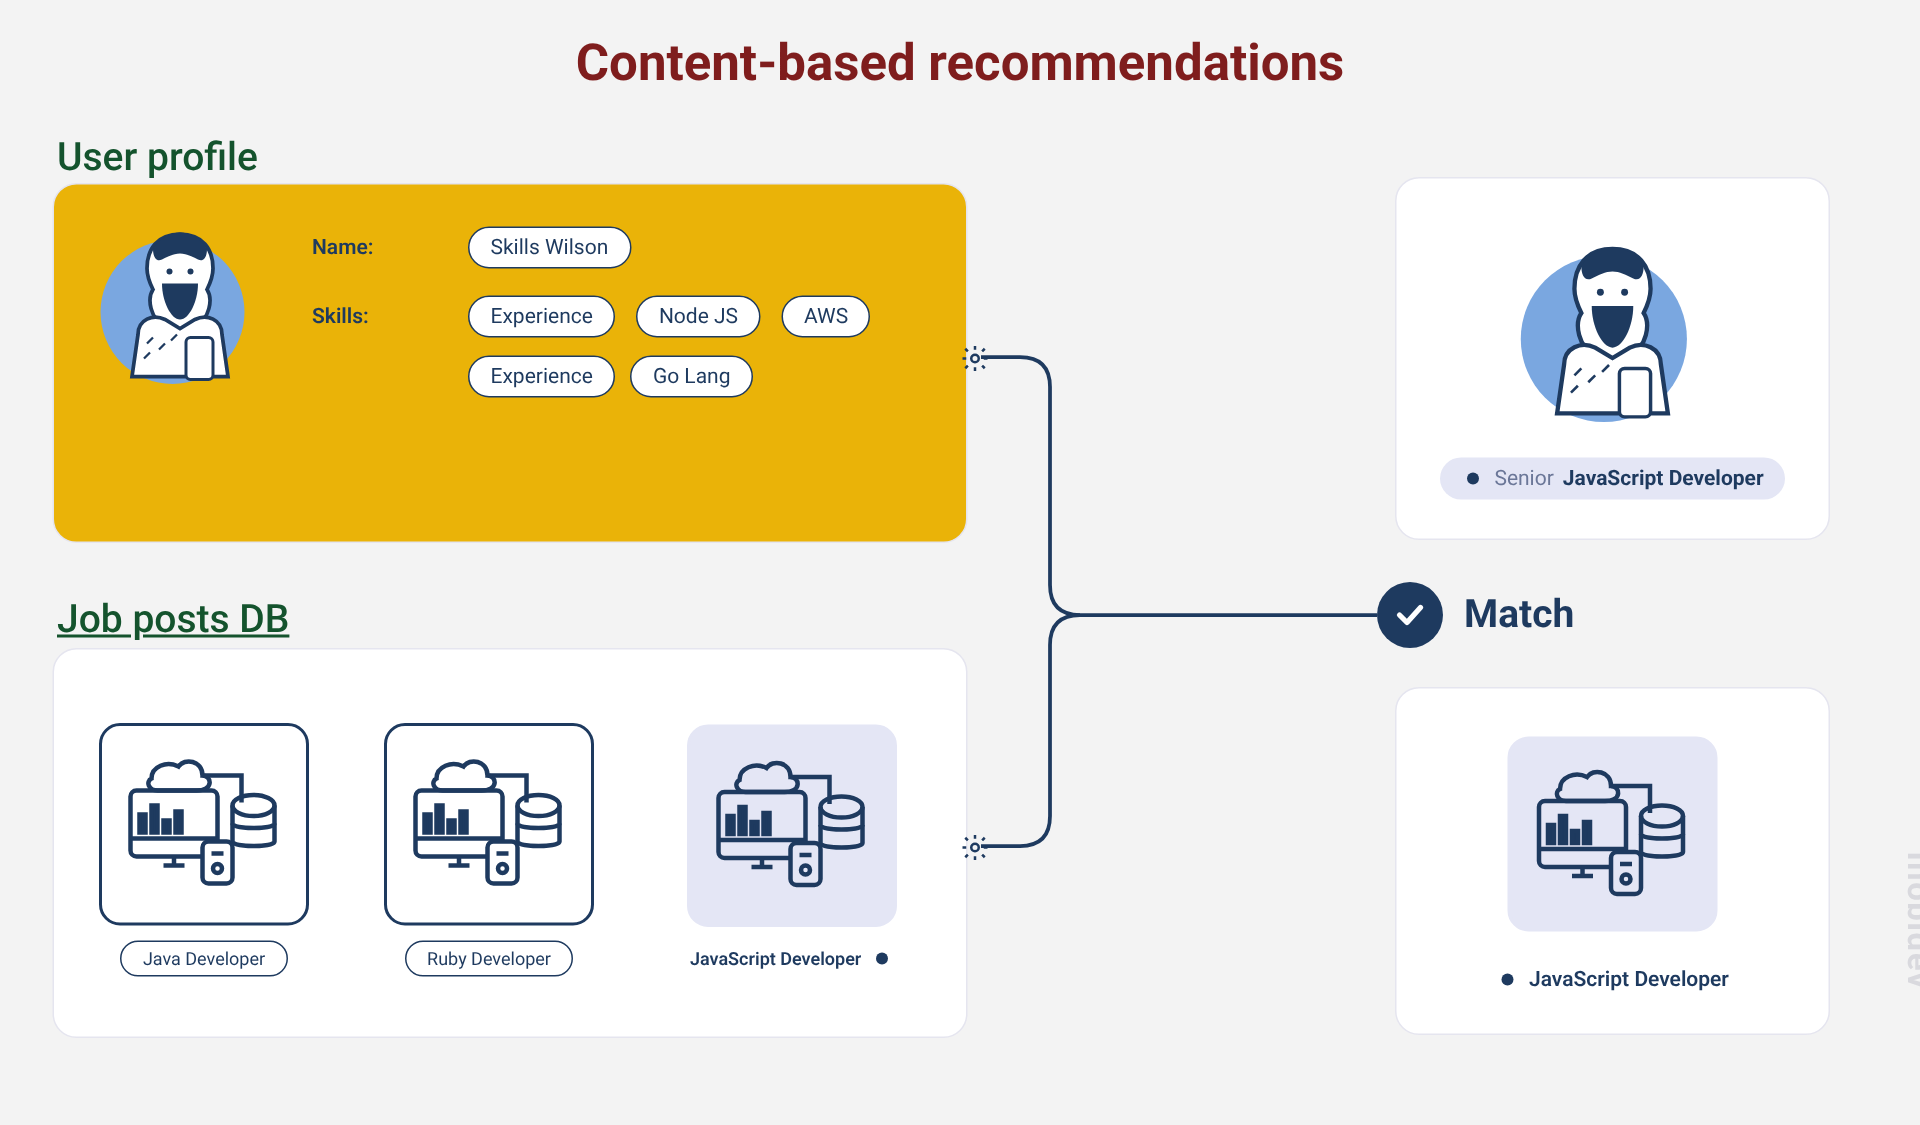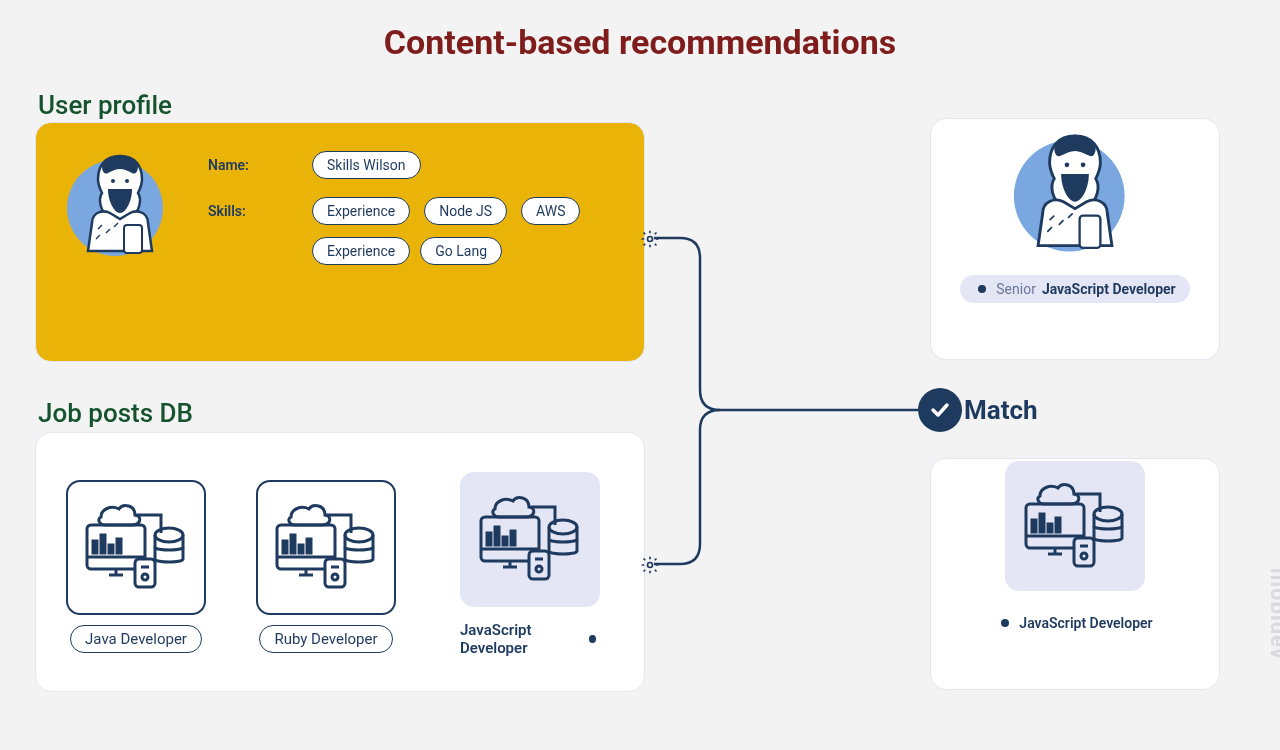--- a/index.html
+++ b/index.html
@@ -73,43 +73,43 @@
   .job-icon-box {
     width: 140px; height: 135px;
     border: 2px solid #1e3a5f;
     border-radius: 14px;
     background:#fff;
     display:flex; align-items:center; justify-content:center;
   }
   .job-icon-box.hl { background:#e4e6f5; border-color:#e4e6f5; }
   .job-label {
     border:1.5px solid #1e3a5f; border-radius:18px;
-    padding:4px 14px; font-size:15px;
+    padding:4px 14px; font-size:12px;
   }
   .job-label.hl { border:none; font-weight:600; display:flex; align-items:center; gap:6px;}
   
   .match-card {
     position:absolute;
     width: 290px;
     background:#fff; border:1px solid #e5e5ef; border-radius:16px;
     display:flex; flex-direction:column; align-items:center;
-    padding: 2px 16px 22px 16px;
+    padding: 32px 16px 22px 16px;
   }
   #match-user { left: 930px; top: 118px; height: 242px; }
   #match-job  { left: 930px; top: 458px; height: 232px; }
   .match-tag {
     background:#e4e6f5; border-radius:18px; padding:6px 14px;
     font-size:14px; display:flex; align-items:center; gap:6px;
   }
   .match-tag .senior { color:#6b7798; font-weight:400; }
   .match-tag .bold { font-weight:700; color:#1e3a5f;}
   
   .match-center {
     position:absolute; left: 918px; top: 388px;
-    display:flex; align-items:center; gap:2px;
+    display:flex; align-items:center; gap:14px;
   }
   .check-circle {
     width:44px; height:44px; border-radius:50%; background:#1e3a5f;
     display:flex; align-items:center; justify-content:center;
   }
   .match-text { font-size:26px; font-weight:700; color:#1e3a5f; }
   
   .connector {
     position:absolute;
     left: 0; top: 0;
@@ -127,21 +127,21 @@
     font-size:22px; font-weight:700; color:#d9d9de;
     letter-spacing:1px;
   }
 </style>
 </head>
 <body>
 
 <h1 class="title">Content-based recommendations</h1>
 
 <div class="section-label" style="left:38px; top:90px;">User profile</div>
-<div class="section-label" style="left:38px; top:398px;">Job posts DB</div>
+<div class="section-label" style="left:38px; top:398px;text-decoration:underline;">Job posts DB</div>
 
 <div class="profile-card">
   <div class="avatar-wrap">
     <svg width="120" height="120" viewBox="0 0 120 120">
       <circle cx="55" cy="65" r="48" fill="#7aa7e0"></circle>
       <g transform="translate(20,8)">
         <path d="M40 5 C55 5 62 15 62 28 C62 32 60 38 58 42 C62 48 60 62 50 66 C44 70 36 70 30 66 C20 62 18 48 22 42 C20 38 18 32 18 28 C18 15 25 5 40 5 Z" fill="#fff" stroke="#1e3a5f" stroke-width="2.5"></path>
         <path d="M28 38 C28 50 34 62 40 62 C46 62 52 50 52 38" fill="#1e3a5f"></path>
         <circle cx="33" cy="30" r="2" fill="#1e3a5f"></circle>
         <circle cx="47" cy="30" r="2" fill="#1e3a5f"></circle>

